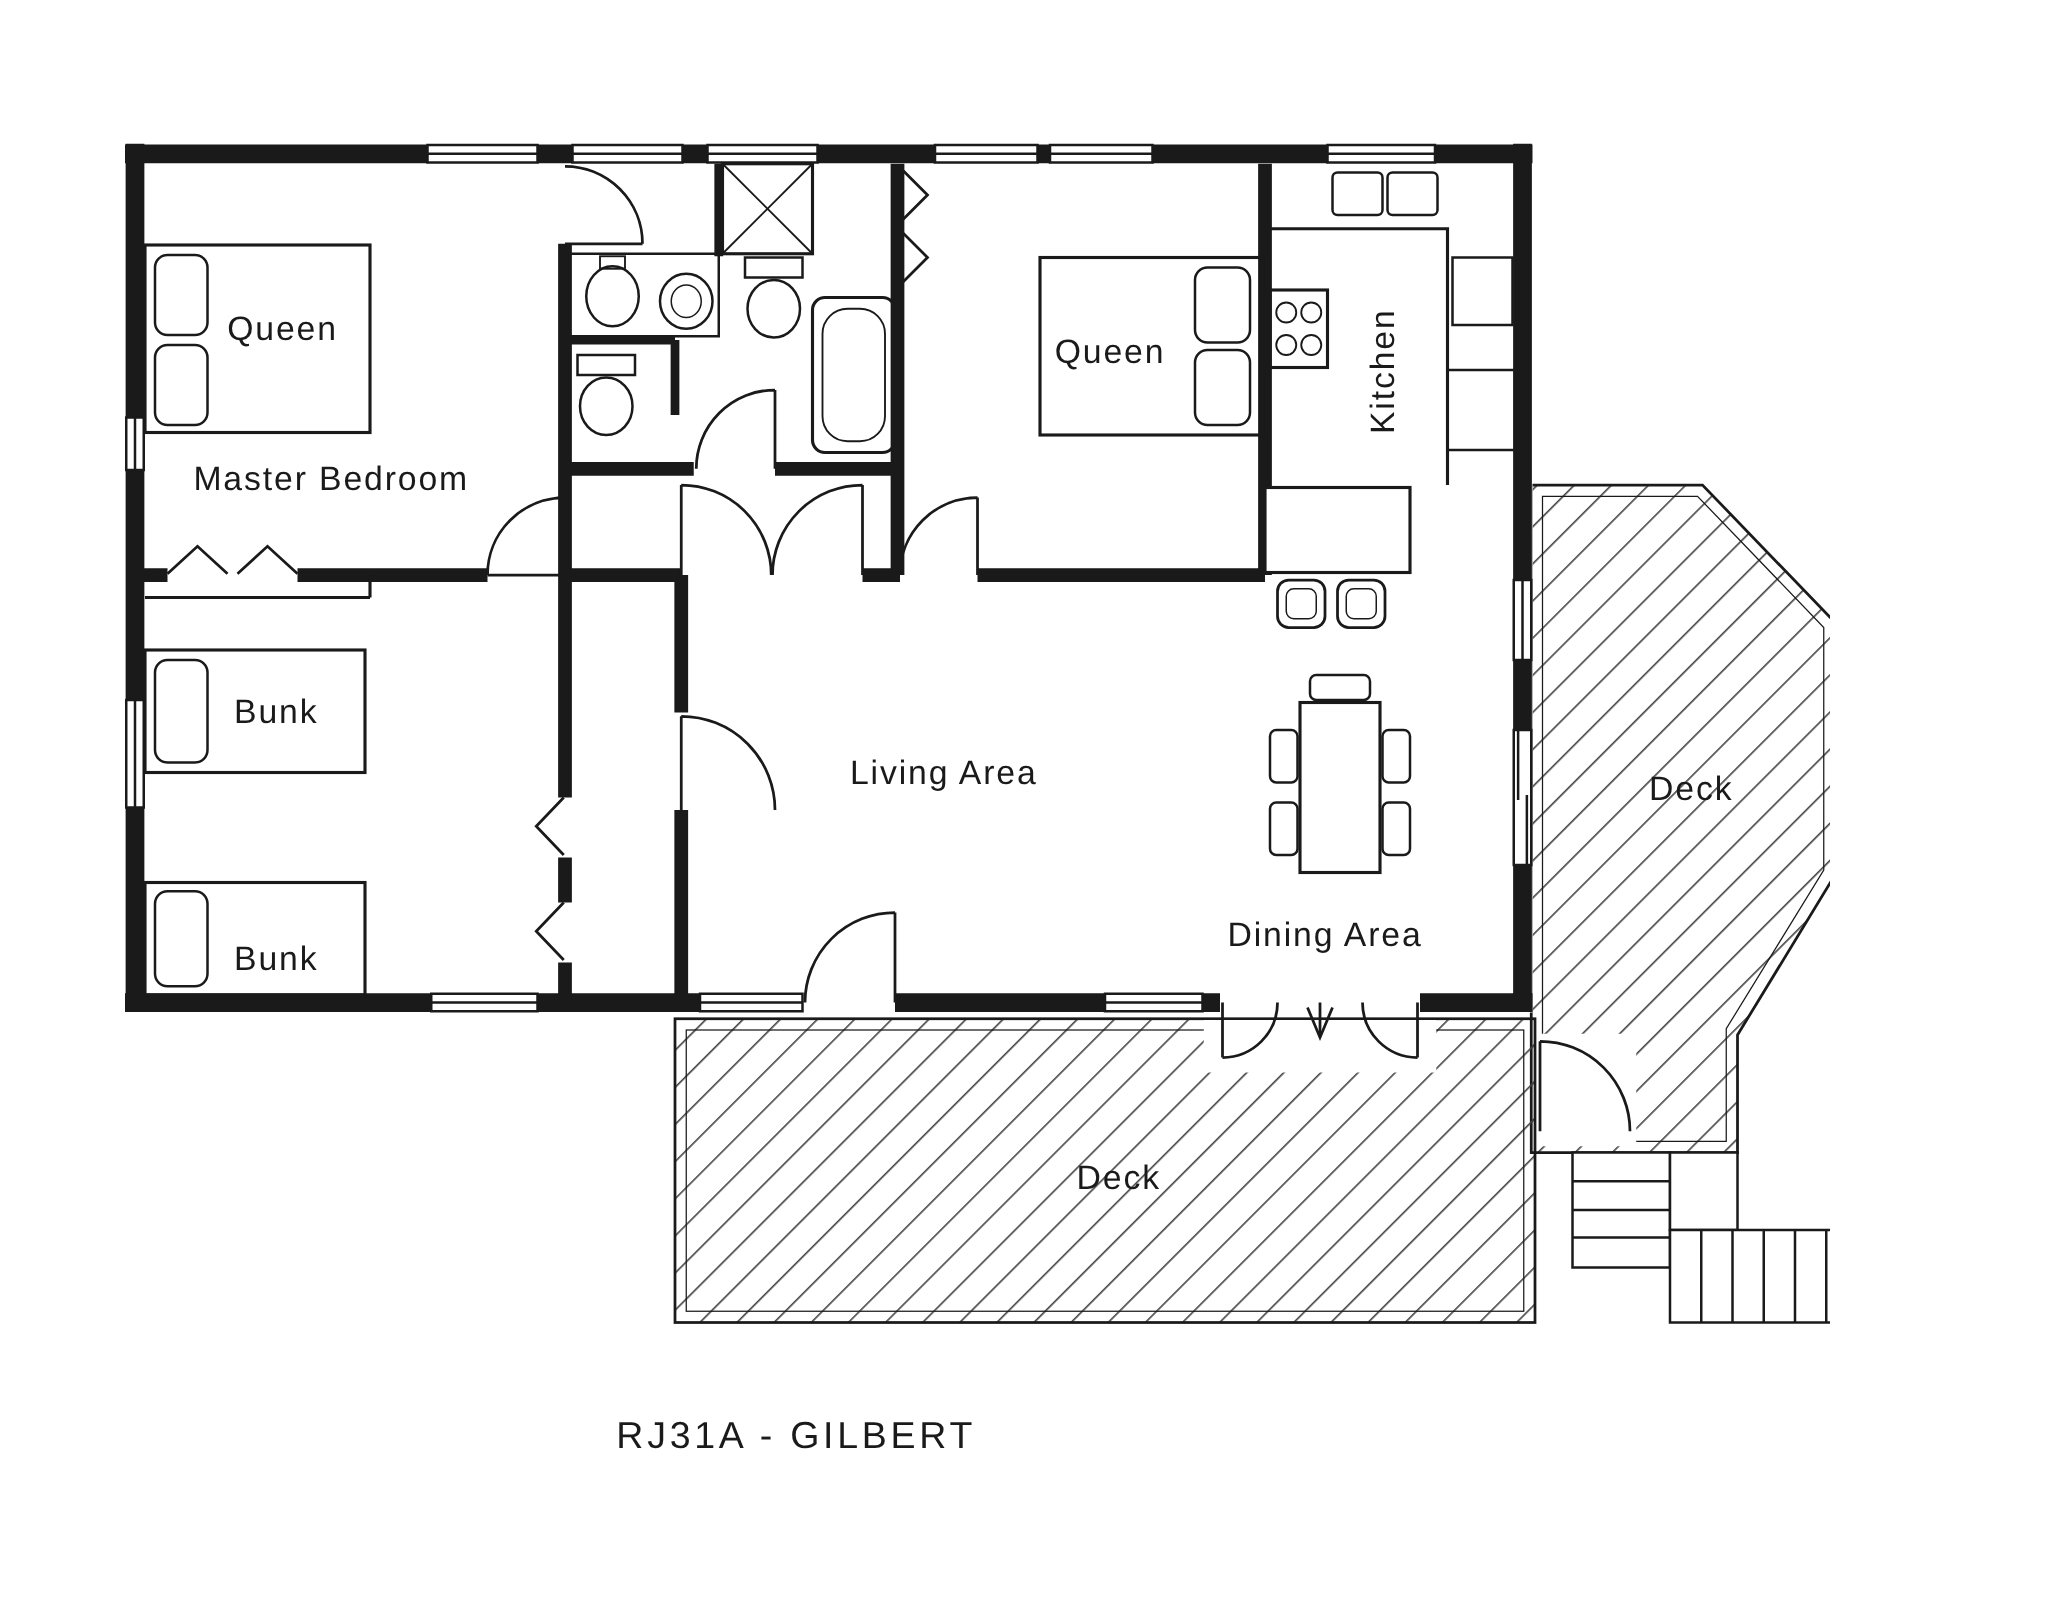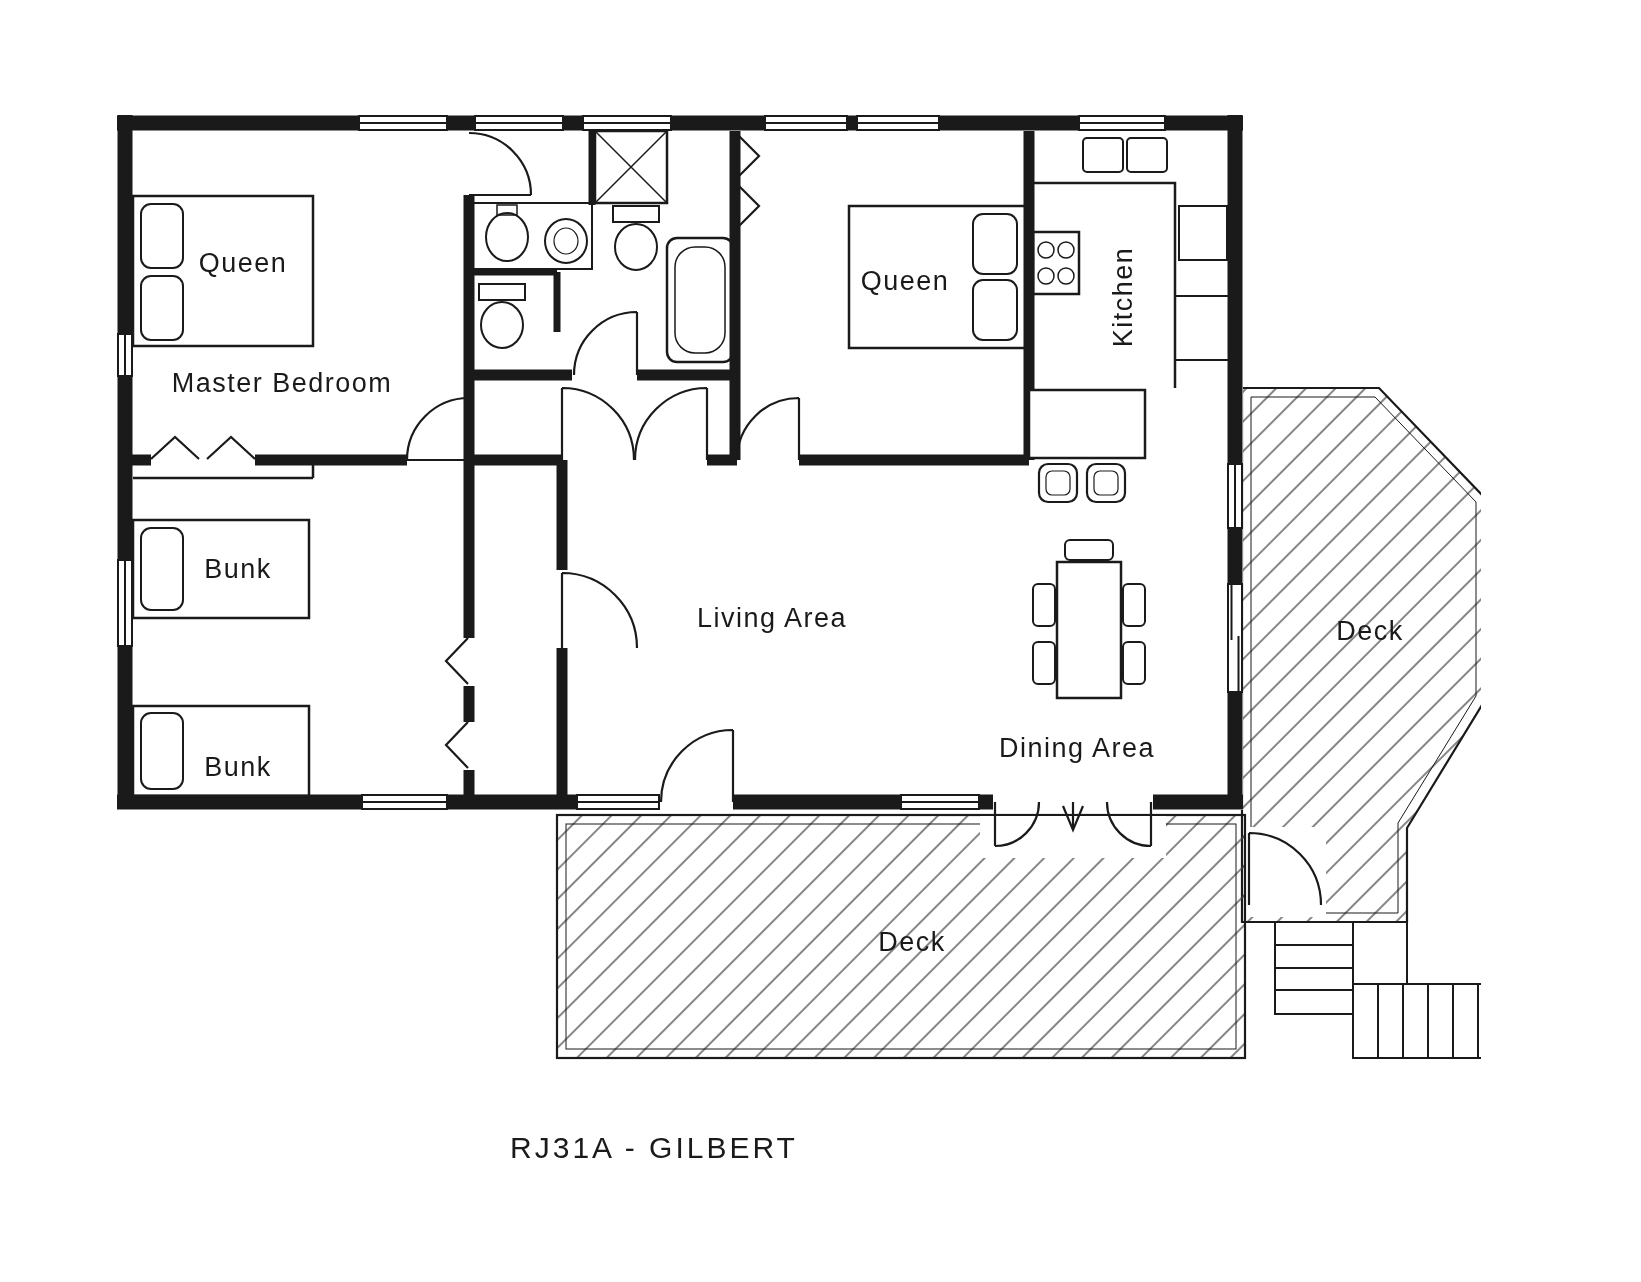--- a/index.html
+++ b/index.html
@@ -1,17 +1,17 @@
 <!DOCTYPE html>
 <html><head>
 <meta charset="utf-8">
 <style>
   html,body{margin:0;padding:0;background:#ffffff;}
   .stage{position:relative;width:1464px;height:1282px;background:#ffffff;overflow:hidden;
-         font-family:"Liberation Sans",sans-serif;padding-left:17px;}
+         font-family:"Liberation Sans",sans-serif;}
   svg{display:block;}
   .wall{stroke:#1a1a1a;fill:none;}
   .thin{stroke:#1a1a1a;fill:none;}
   .fix{stroke:#1a1a1a;fill:#ffffff;}
   .fixn{stroke:#1a1a1a;fill:none;}
   .win{stroke:#1a1a1a;fill:#ffffff;stroke-width:2;}
   .door{stroke:#1a1a1a;fill:none;stroke-width:2.2;}
   text{fill:#1a1a1a;font-family:"Liberation Sans",sans-serif;letter-spacing:1.5px;}
   .room-label{font-size:27px;}
   .title-label{font-size:30px;letter-spacing:3px;}

